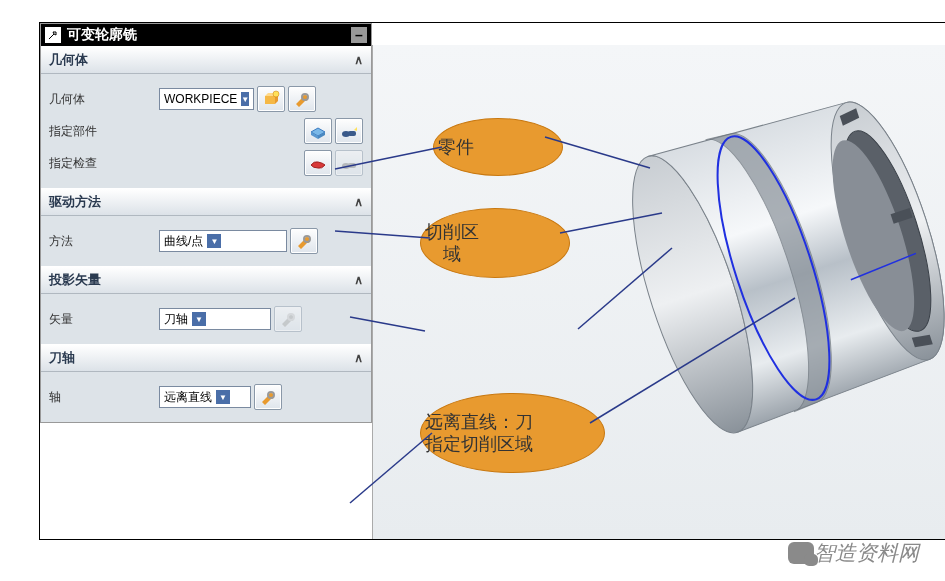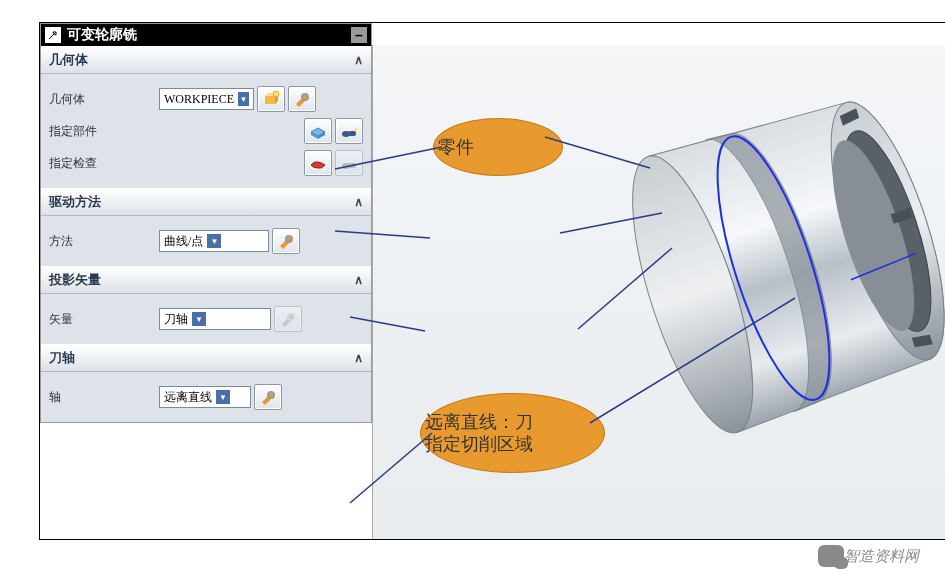--- a/index.html
+++ b/index.html
@@ -9,34 +9,34 @@
 .titlebar { background: #000; color: #fff; height: 22px; display: flex; align-items: center; padding: 0 4px; font-weight: bold; font-size: 14px; }
 .titlebar .pin { width: 16px; height: 16px; background: #fff; margin-right: 6px; display: flex; align-items: center; justify-content: center; }
 .titlebar .pin svg { width: 10px; height: 10px; }
 .titlebar .spacer { flex: 1; }
 .titlebar .min { width: 16px; height: 16px; background: #999; display: flex; align-items: center; justify-content: center; color: #000; font-weight: bold; }
 .section-head { background: linear-gradient(#fff, #dce2e8); border-top: 1px solid #fff; border-bottom: 1px solid #b0b8c0; padding: 4px 8px; font-weight: bold; font-size: 13px; display: flex; justify-content: space-between; align-items: center; color: #2a3a50; }
 .section-head .chev { font-size: 12px; color: #444; }
 .section-body { background: #dde3e8; padding: 6px 8px; }
 .row { display: flex; align-items: center; margin: 6px 0; min-height: 26px; }
 .row .lbl { width: 110px; color: #333; font-size: 12px; }
-.dd { height: 22px; border: 1px solid #7a8aa0; background: #fff; display: inline-flex; align-items: center; padding: 0 4px; font-family: Liberation Serif, serif; font-size: 12px; }
+.dd { height: 22px; border: 1px solid #7a8aa0; background: #fff; display: inline-flex; align-items: center; padding: 0 4px; font-family: Liberation Sans, sans-serif; font-size: 12px; }
 .dd .arrow { width: 14px; height: 14px; background: #4a6ea8; margin-left: 4px; display: flex; align-items: center; justify-content: center; color: #fff; font-size: 8px; }
 .btn { width: 28px; height: 26px; border: 1px solid #8a98a8; background: linear-gradient(#fefefe,#dfe5ec); margin-left: 3px; display: flex; align-items: center; justify-content: center; border-radius: 2px; box-shadow: inset 0 0 0 1px #fff; }
 .btn-dis { opacity: .45; }
 .ic { width: 18px; height: 18px; }
 .viewport { position: absolute; left: 332px; top: 22px; right: 0; bottom: 0; background: linear-gradient(180deg,#f4f6f8,#e8ecef); border-left: 1px solid #aaa; }
 svg.part { position: absolute; left: 200px; top: 20px; width: 430px; height: 400px; }
 .callout { position: absolute; background: #e89a2f; border: 1px solid #c87810; border-radius: 50%; display: flex; align-items: center; text-align: center; font-size: 18px; color: #333; line-height: 1.25; padding: 4px; }
 .c1 { left: 393px; top: 95px; width: 130px; height: 58px; }
 .c2 { left: 380px; top: 185px; width: 150px; height: 70px; }
 .c3 { left: 380px; top: 270px; width: 170px; height: 90px; }
 .c4 { left: 380px; top: 370px; width: 185px; height: 80px; }
 .leader { position: absolute; stroke: #2a3a8a; stroke-width: 1.5; pointer-events: none; }
-.watermark { position: absolute; right: 26px; bottom: 14px; display: flex; align-items: center; color: #8a8a8a; font-size: 15px; font-style: italic; }
+.watermark { position: absolute; right: 26px; bottom: 14px; display: flex; align-items: center; color: #8a8a8a; font-size: 21px; font-style: italic; }
 .watermark .wechat { width: 26px; height: 22px; background: #8a8a8a; border-radius: 6px; position: relative; }
 .watermark .wechat::after { content:''; position:absolute; width:14px; height:12px; background:#8a8a8a; border-radius:5px; right:-4px; bottom:-2px; }
 </style>
 </head>
 <body>
 
 <div class="outer">
 
   <div class="panel">
     <div class="titlebar">
@@ -111,21 +111,21 @@
       </div>
     </div>
 
     <div class="section-head">
       <span>驱动方法</span>
       <span class="chev">∧</span>
     </div>
     <div class="section-body">
       <div class="row">
         <span class="lbl">方法</span>
-        <span class="dd" style="width:110px">
+        <span class="dd" style="width:128px">
           <span>曲线/点</span>
           <span class="arrow">▼</span>
         </span>
         <span class="btn">
           <svg class="ic" viewBox="0 0 18 18">
               <path d="M3 14 L9 8 A3 3 0 1 1 12 11 L6 17z" fill="#e89a2f"></path>
               <circle cx="12" cy="7" r="3" fill="none" stroke="#999" stroke-width="2"></circle>
             </svg>
         </span>
       </div>
@@ -205,20 +205,24 @@
         <rect x="100" y="95" width="18" height="10" fill="#4a5058" transform="skewY(8)"></rect>
 
         <line x1="60" y1="35" x2="130" y2="30" stroke="#2030e0" stroke-width="1.5"></line>
       </g>
     </svg>
   </div>
 
   <div class="callout c1">
     <span style="white-space:pre-line">零件</span>
   </div>
+  <div class="callout c2">
+    <span style="white-space:pre-line">切削区
+域</span>
+  </div>
   <div class="callout c4">
     <span style="white-space:pre-line">远离直线：刀
 指定切削区域</span>
   </div>
 
   <svg class="leader" style="left:0;top:0;width:907px;height:518px;position:absolute">
     <line x1="295" y1="146" x2="402" y2="124"></line>
     <line x1="505" y1="114" x2="610" y2="145"></line>
     <line x1="295" y1="208" x2="390" y2="215"></line>
     <line x1="520" y1="210" x2="622" y2="190"></line>

